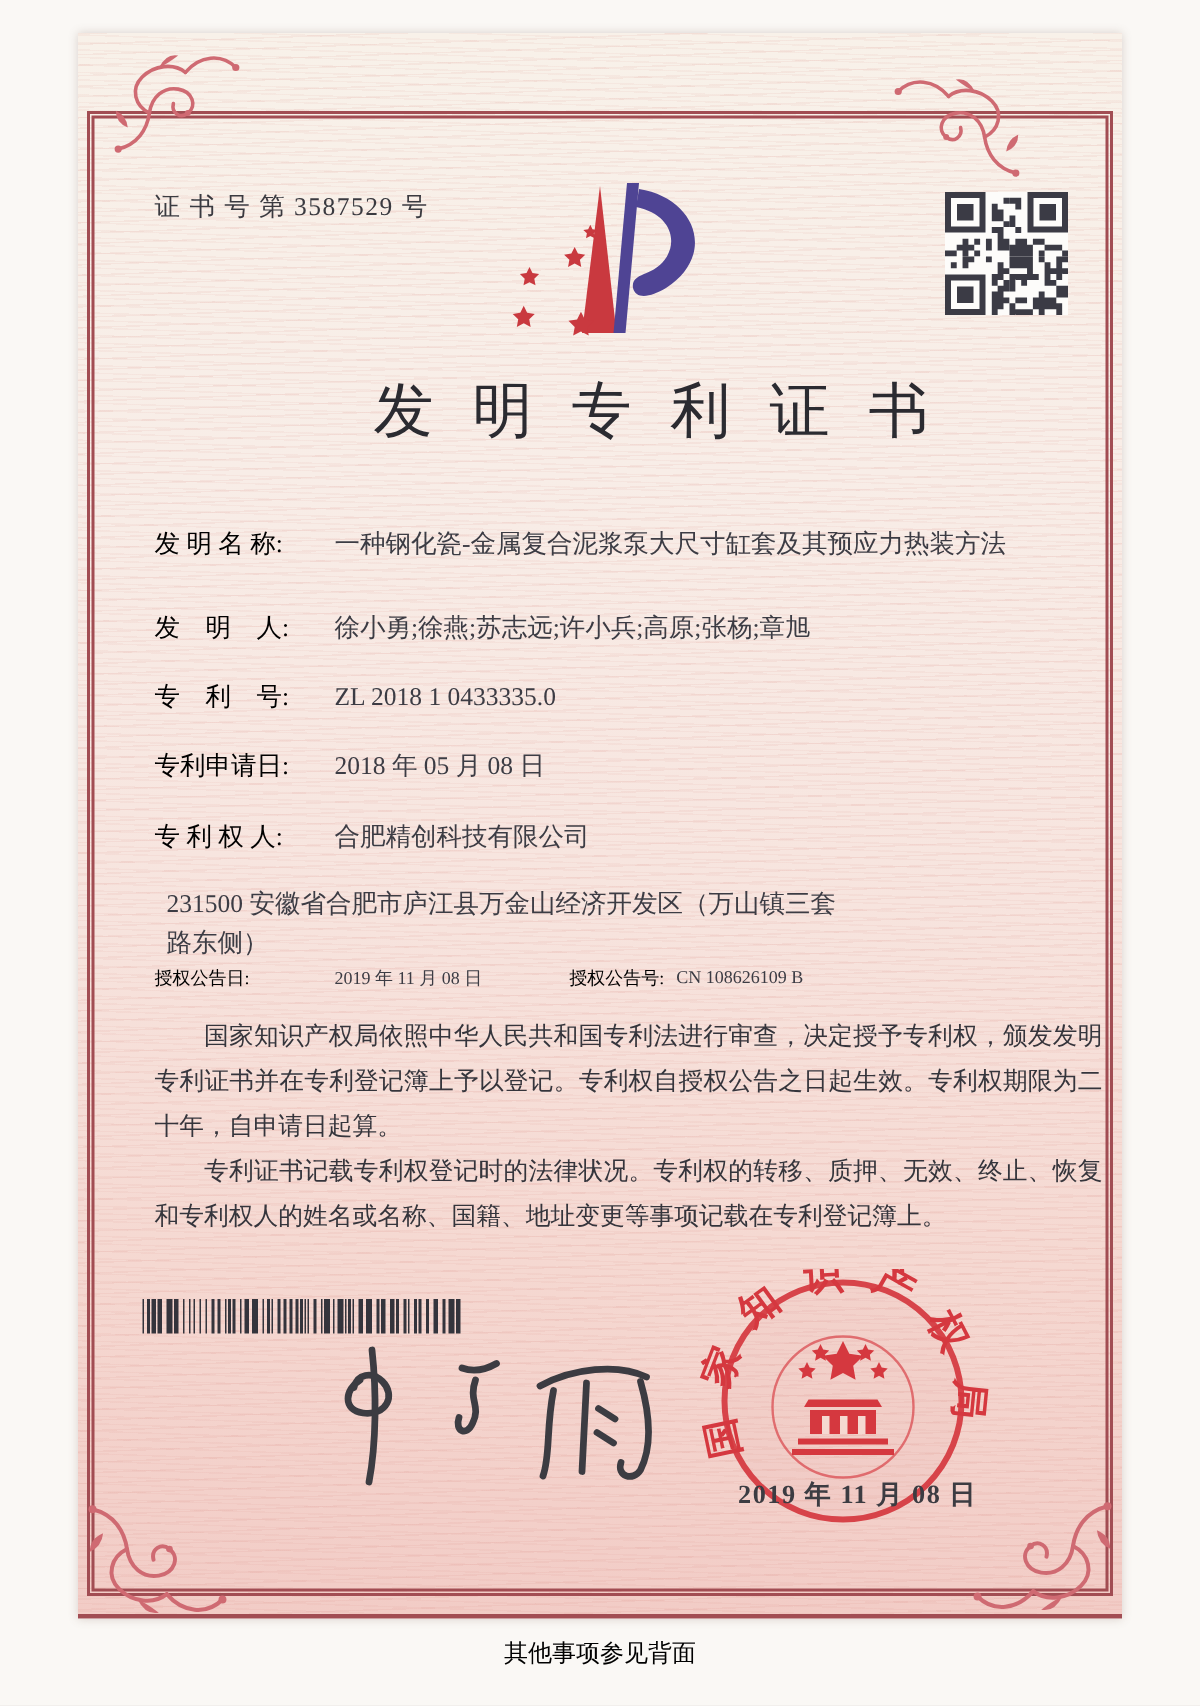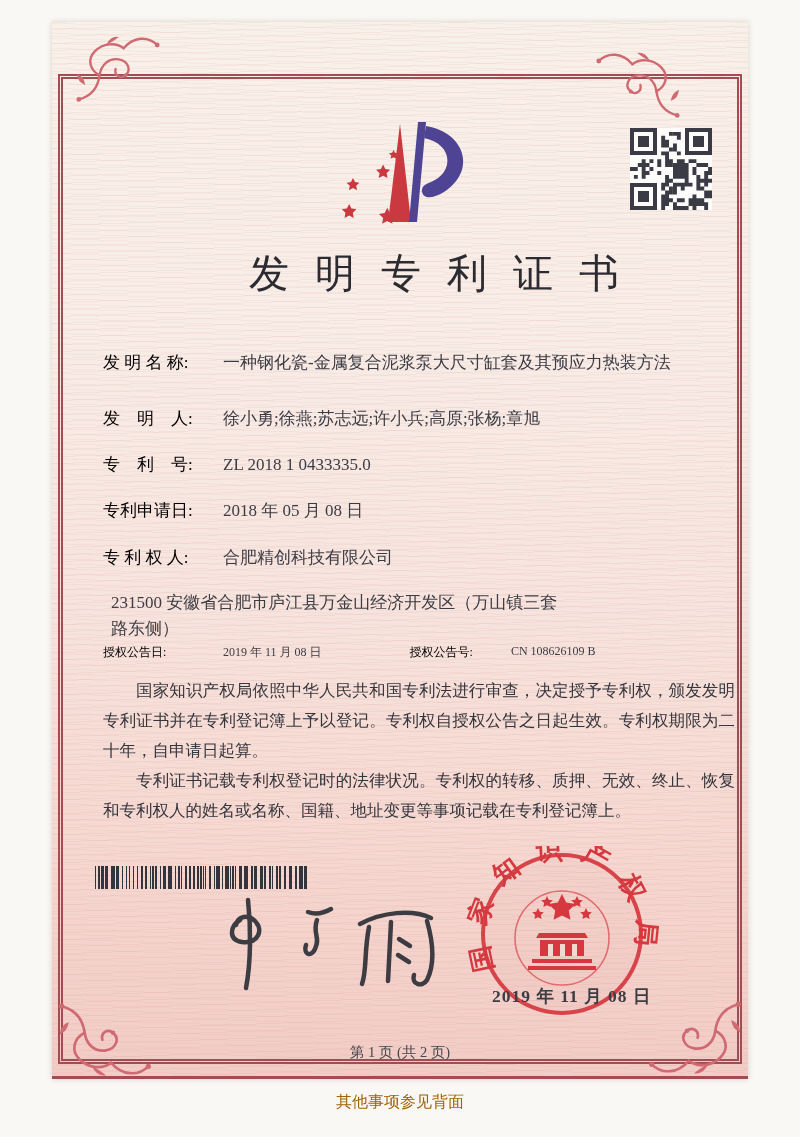--- a/index.html
+++ b/index.html
@@ -17,32 +17,32 @@
     border:5px double #a24d53;box-sizing:border-box;}
   .abs{position:absolute;}
   .cert-no{left:103px;top:126px;font-size:17px;letter-spacing:1px;color:#3a3a40;}
   .title{left:0;top:246px;width:100%;text-align:center;font-size:40px;font-weight:400;
          letter-spacing:26px;padding-left:26px;box-sizing:border-box;color:#2b2b31;margin-left:34px;}
   .row{left:103px;width:632px;display:flex;font-size:17px;line-height:1.5;}
   .f-label{white-space:pre;flex:0 0 112px;color:#000000;}
   .f-value{margin-left:8px;color:#3c3c44;}
   .addr .f-value{max-width:448px;}
   .grant{left:103px;top:644px;width:640px;display:flex;font-size:12px;}
-  .grant .g2{margin-left:88px;display:flex;gap:30px;}
+  .grant .g2{margin-left:58px;display:flex;}
   .paras{left:103px;width:632px;top:676px;font-size:16.5px;line-height:1.82;text-align:justify;}
   .paras p{margin:0;text-indent:2em;}
   .barcode{left:95px;top:866px;width:216px;height:23px;}
   .barcode i{position:absolute;top:0;bottom:0;background:#34343c;}
   .director{left:105px;top:914px;font-family:"Liberation Sans","DejaVu Sans",sans-serif;
             font-size:18px;font-weight:700;color:#3a3a3e;line-height:2.05;}
   .sig{left:212px;top:892px;}
   .seal{left:460px;top:846px;}
   .seal-date{left:492px;top:984px;font-size:17.5px;font-weight:600;color:#3c3c42;letter-spacing:1px;}
   .page-info{left:0;top:1043px;width:100%;text-align:center;font-size:14.5px;color:#46464c;}
-  .footer-note{left:0;top:1092px;width:100%;text-align:center;font-size:16px;color:#a16207;font-family:Liberation Serif, serif;}
+  .footer-note{left:0;top:1092px;width:100%;text-align:center;font-size:16px;color:#000000;font-family:Liberation Serif, serif;}
   .flourish{position:absolute;}
   .fl-tr{transform:scaleX(-1);}
   .fl-bl{transform:scaleY(-1);}
   .fl-br{transform:scale(-1,-1);}
 </style>
 </head>
 <body>
 
 <div class="page">
 
@@ -73,20 +73,21 @@
       <use href="#flourish"></use>
     </svg>
   <svg class="flourish fl-bl" style="left:56px;top:1000px" width="98" height="84" viewBox="0 0 110 95">
       <use href="#flourish"></use>
     </svg>
   <svg class="flourish fl-br" style="left:646px;top:998px" width="98" height="84" viewBox="0 0 110 95">
       <use href="#flourish"></use>
     </svg>
 
   
+  <div class="abs cert-no">证 书 号 第 3587529 号</div>
 
   
   <svg class="abs" style="left:338px;top:118px" width="150" height="112" viewBox="0 0 150 112">
     <g fill="#c9393f">
       <path d="M62,6 L73,104 L50,104 Z"></path>
       <path d="M43,30 l2.6,5.3 5.9,.9 -4.3,4.1 1,5.8 -5.2-2.7 -5.2,2.7 1-5.8 -4.3-4.1 5.9-.9z" transform="scale(0.55) translate(58,28)"></path>
       <g>
         <path d="M41,26 l2,4 4.4,.7 -3.2,3.1 .8,4.4 -4-2.1 -4,2.1 .8-4.4 -3.2-3.1 4.4-.7z" transform="translate(0,18) scale(1.1)"></path>
         <path d="M41,26 l2,4 4.4,.7 -3.2,3.1 .8,4.4 -4-2.1 -4,2.1 .8-4.4 -3.2-3.1 4.4-.7z" transform="translate(-26,34) scale(1.0)"></path>
         <path d="M41,26 l2,4 4.4,.7 -3.2,3.1 .8,4.4 -4-2.1 -4,2.1 .8-4.4 -3.2-3.1 4.4-.7z" transform="translate(-36,56) scale(1.15)"></path>
@@ -253,16 +254,15 @@
       <rect x="88" y="98" width="5" height="12" fill="#f5d8d1"></rect>
       <rect x="100" y="98" width="5" height="12" fill="#f5d8d1"></rect>
       <rect x="112" y="98" width="5" height="12" fill="#f5d8d1"></rect>
     </g>
   </svg>
 
   
   <div class="abs seal-date">2019 年 11 月 08 日</div>
 
   
-  <div class="abs page-info">第 1 页 (共 2 页)</div>
   <div class="abs footer-note">其他事项参见背面</div>
 
 </div>
 
 </body></html>

